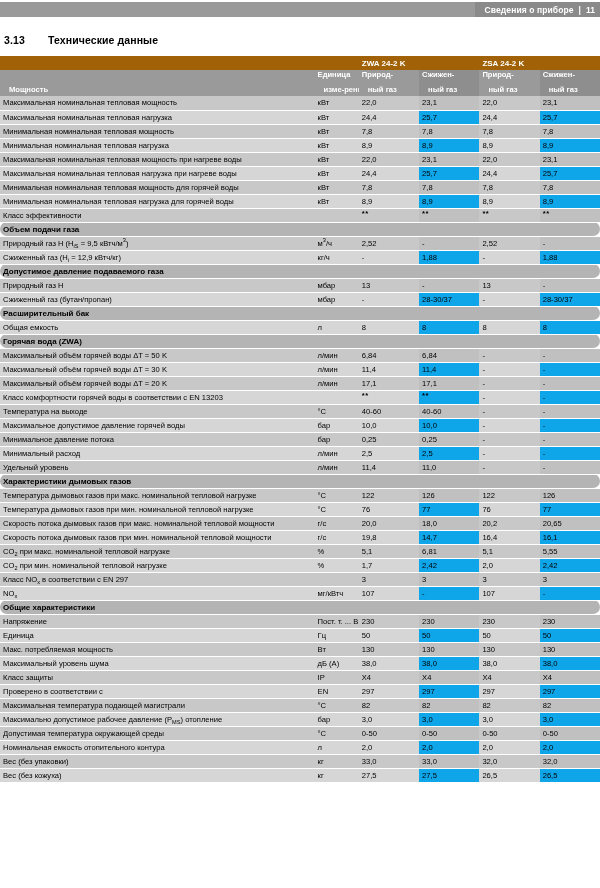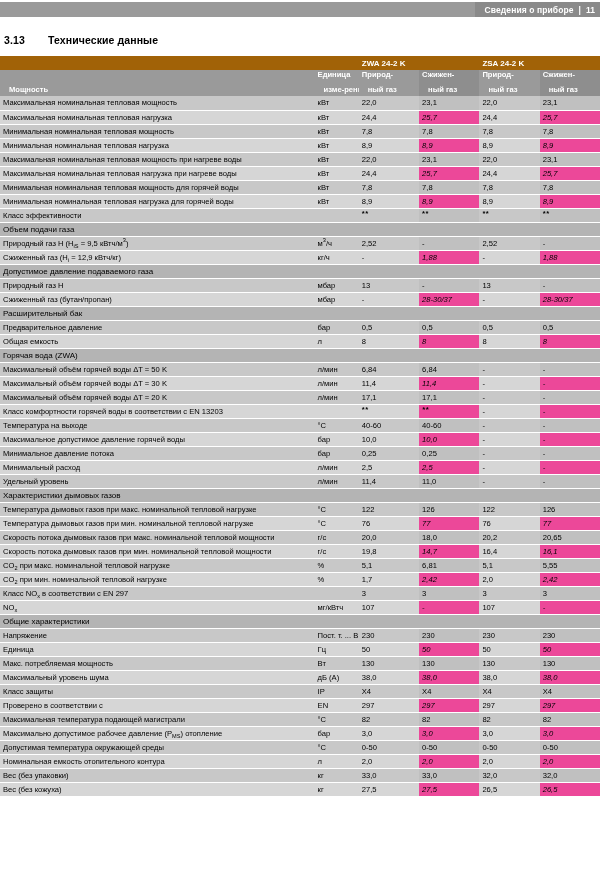--- a/index.html
+++ b/index.html
@@ -123,28 +123,29 @@
     line-height: 9px;
     padding-left: 9px;
   }
   td.tint { background: #8e8e8e !important; }
 
   
   tr.drow td { height: 14px; }
   tr.drow.odd  td { background: #c8c8c8; }
   tr.drow.even td { background: #d6d6d6; }
   tr.drow td.shade { background: #c0c0c0; }
-  tr.drow.even td.shade { background: #ec4899; font-style: italic; }
+  tr.drow.even td.shade { background: #0ea5e9; }
 
   
   tr.grow td {
     background: #b4b4b4;
-    font-weight: normal;
+    font-weight: bold;
     font-size: 8px;
     height: 14px;
+    border-radius: 7px;
   }
 
   sub { font-size: 5.6px; vertical-align: baseline; position: relative; top: 2px; }
   sup { font-size: 5.6px; vertical-align: baseline; position: relative; top: -3.5px; }
 
   .star { letter-spacing: 0.5px; font-weight: bold; position: relative; top: -2px;}
 
   
   .tbl-caption {
     position: absolute;
@@ -311,28 +312,20 @@
           <td>Сжиженный газ (бутан/пропан)</td>
           <td>мбар</td>
           <td>-</td>
           <td class="shade">28-30/37</td>
           <td>-</td>
           <td class="shade">28-30/37</td>
         </tr>
         <tr class="grow">
           <td colspan="6">Расширительный бак</td>
         </tr>
-        <tr class="drow odd">
-          <td>Предварительное давление</td>
-          <td>бар</td>
-          <td>0,5</td>
-          <td class="shade">0,5</td>
-          <td>0,5</td>
-          <td class="shade">0,5</td>
-        </tr>
         <tr class="drow even">
           <td>Общая емкость</td>
           <td>л</td>
           <td>8</td>
           <td class="shade">8</td>
           <td>8</td>
           <td class="shade">8</td>
         </tr>
         <tr class="grow">
           <td colspan="6">Горячая вода (ZWA)</td>

